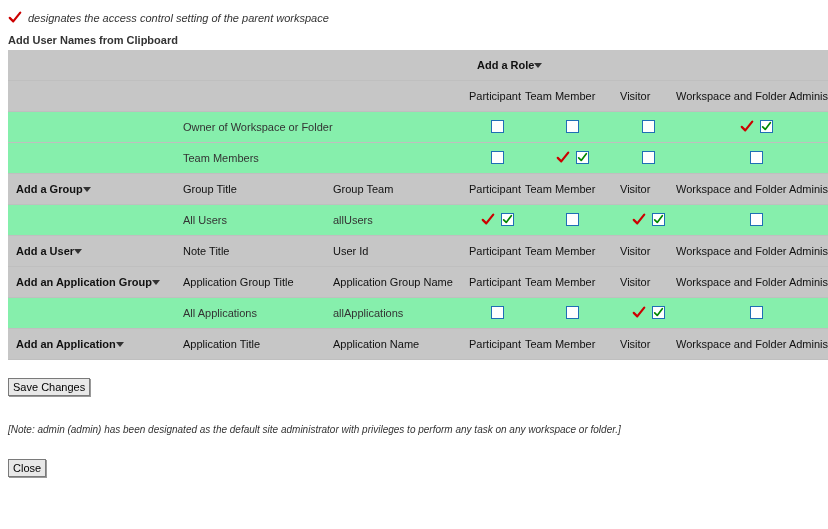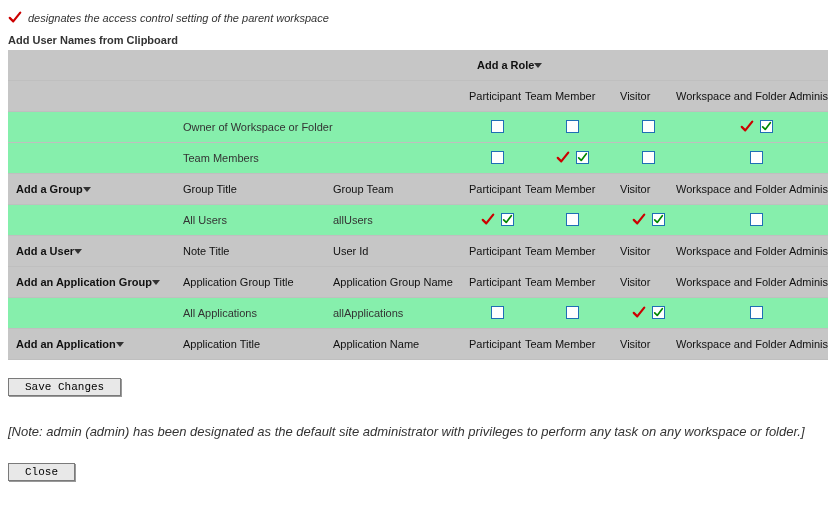--- a/index.html
+++ b/index.html
@@ -112,35 +112,35 @@
     left: 0;
     top: 0;
   }
   .cell-pair {
     display: inline-flex;
     align-items: center;
     gap: 6px;
     justify-content: center;
   }
   .btn {
-    font-family: Liberation Mono, monospace;
+    font-family: Liberation Sans, sans-serif;
     font-size: 11px;
     color: #000;
     background: #e8e8e8;
     border: 1px solid #7a7a7a;
-    padding: 2px 16px;
+    padding: 2px 4px;
     cursor: pointer;
     box-shadow: 1px 1px 0 #999;
   }
   .note {
     font-style: italic;
     color: #333;
     margin-top: 28px;
     margin-bottom: 18px;
-    font-size: 13px;
+    font-size: 10px;
   }
   .save-row {
     margin-top: 18px;
   }
   .close-row {
     margin-top: 24px;
   }
   
   col.c-add    { width: 175px; }
   col.c-title  { width: 150px; }

